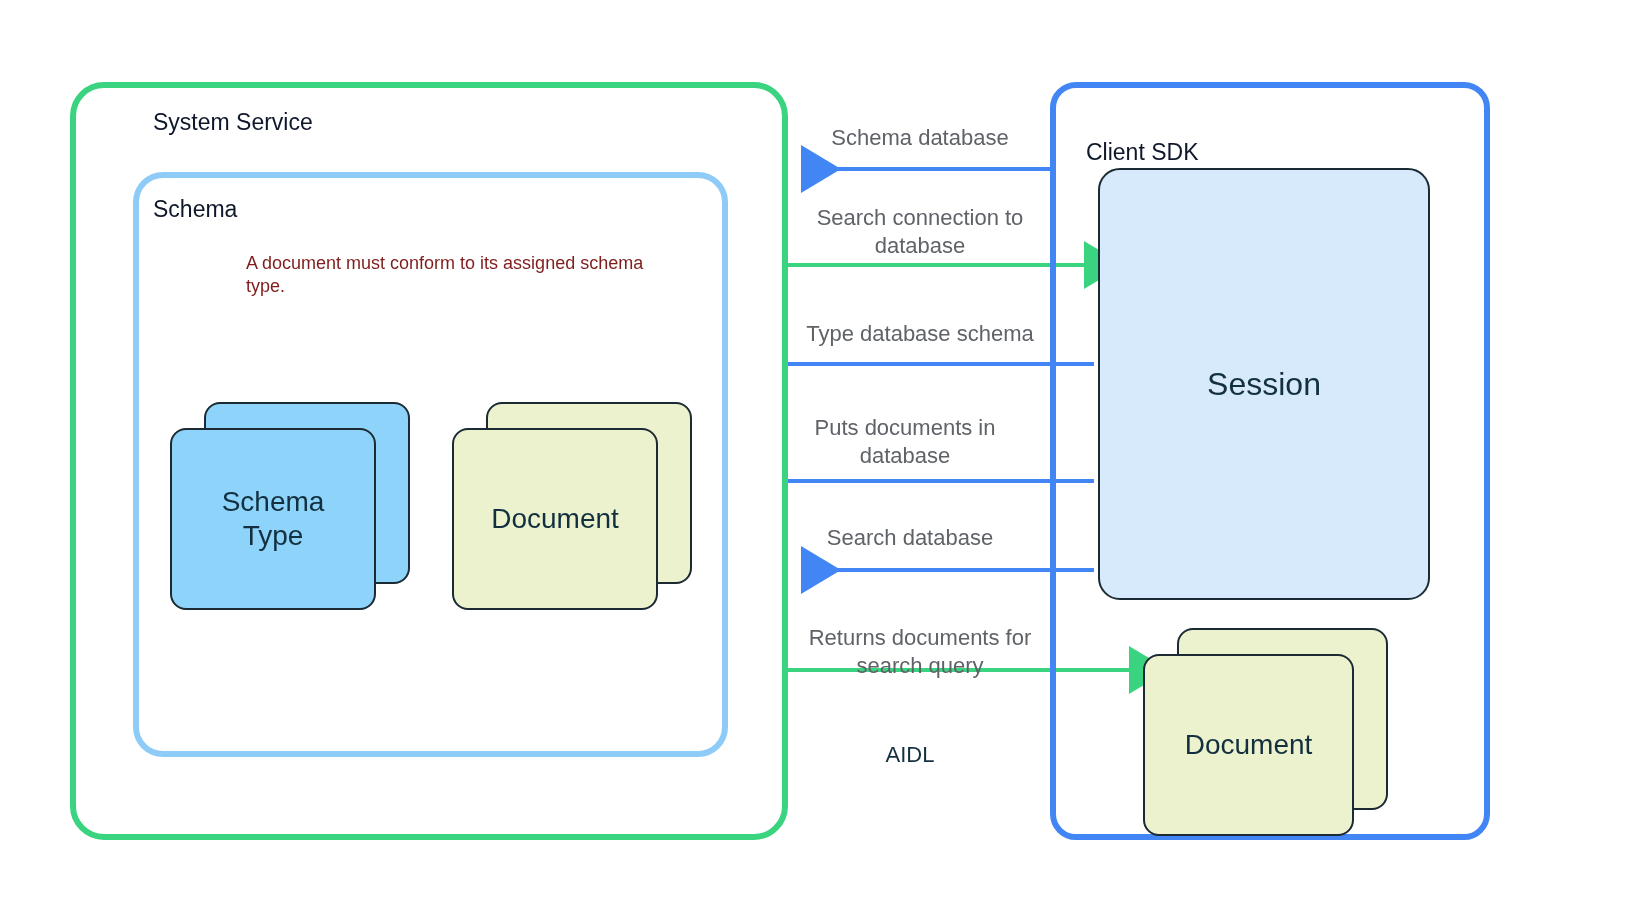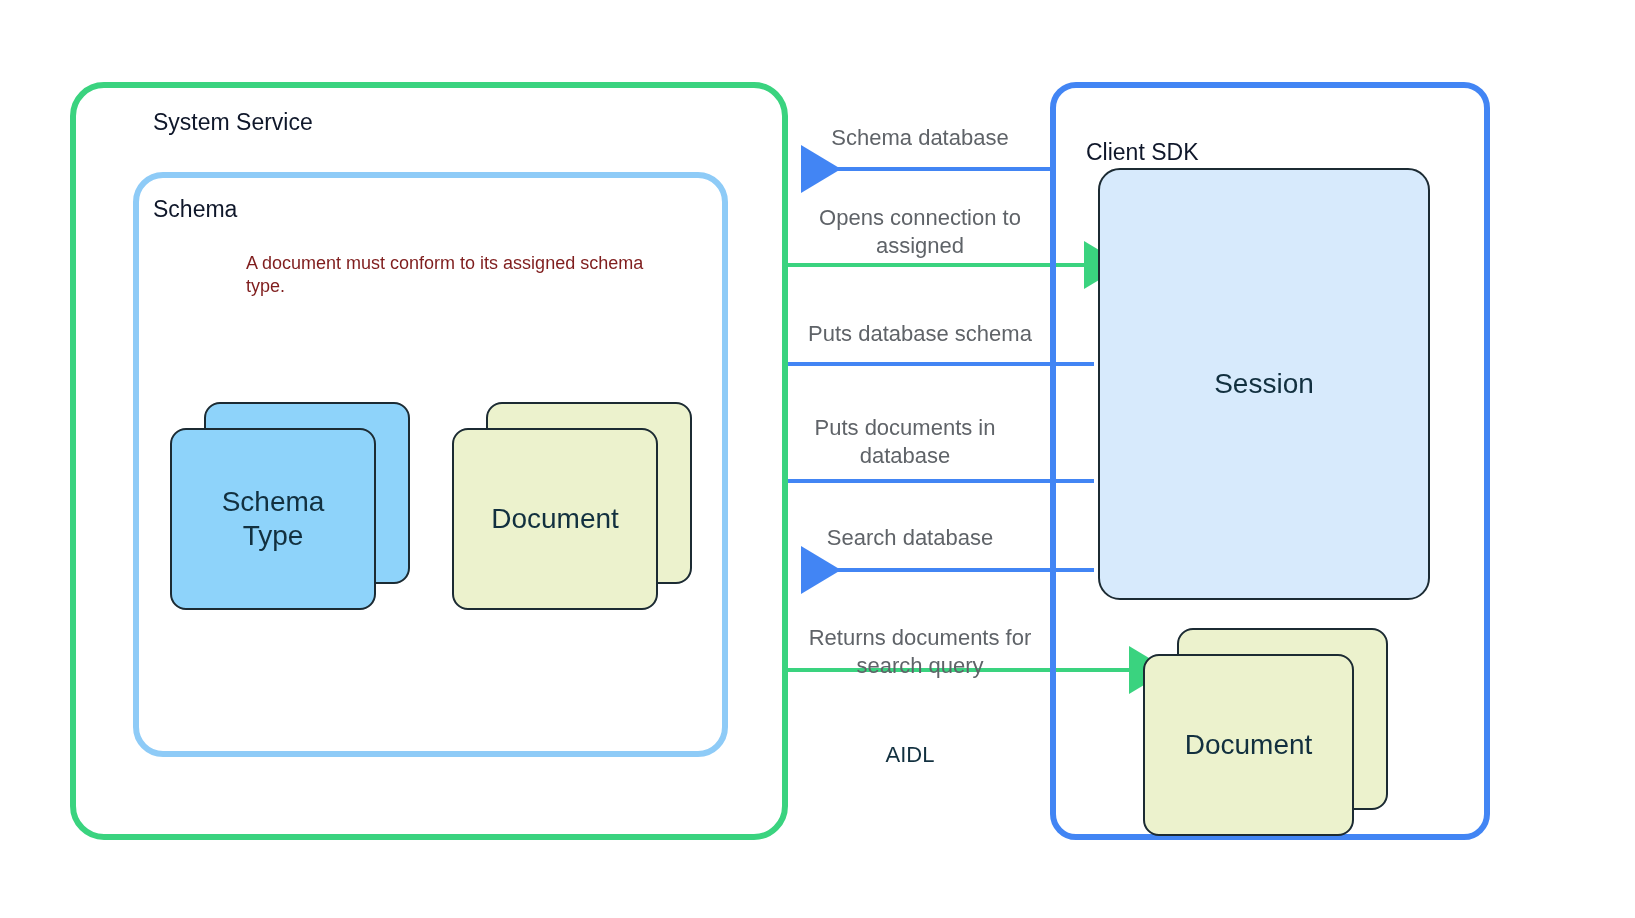--- a/index.html
+++ b/index.html
@@ -127,21 +127,21 @@
     border: 2px solid #1c2b33;
     border-radius: 22px;
   }
   #session-label {
     position: absolute;
     left: 0; top: 50%;
     width: 100%;
     transform: translateY(-50%);
     text-align: center;
     color: #12303f;
-    font-size: 28px;
+    font-size: 32px;
   }
 
   
   .flow-label {
     position: absolute;
     color: #5f6368;
     font-size: 22px;
     line-height: 1.28;
     text-align: center;
   }
@@ -227,19 +227,19 @@
 </div>
 
 <div id="document-client-stack" class="card-stack">
   <div class="card back"></div>
   <div class="card front">
     <div class="card-label">Document</div>
   </div>
 </div>
 
 <div id="flow-label-0" class="flow-label">Schema database</div>
-<div id="flow-label-1" class="flow-label">Opens connection to assigned</div>
-<div id="flow-label-2" class="flow-label">Puts database schema</div>
+<div id="flow-label-1" class="flow-label">Search connection to database</div>
+<div id="flow-label-2" class="flow-label">Type database schema</div>
 <div id="flow-label-3" class="flow-label">Puts documents in database</div>
 <div id="flow-label-4" class="flow-label">Search database</div>
 <div id="flow-label-5" class="flow-label">Returns documents for search query</div>
 
 <div id="aidl-label">AIDL</div>
 
 </body></html>

